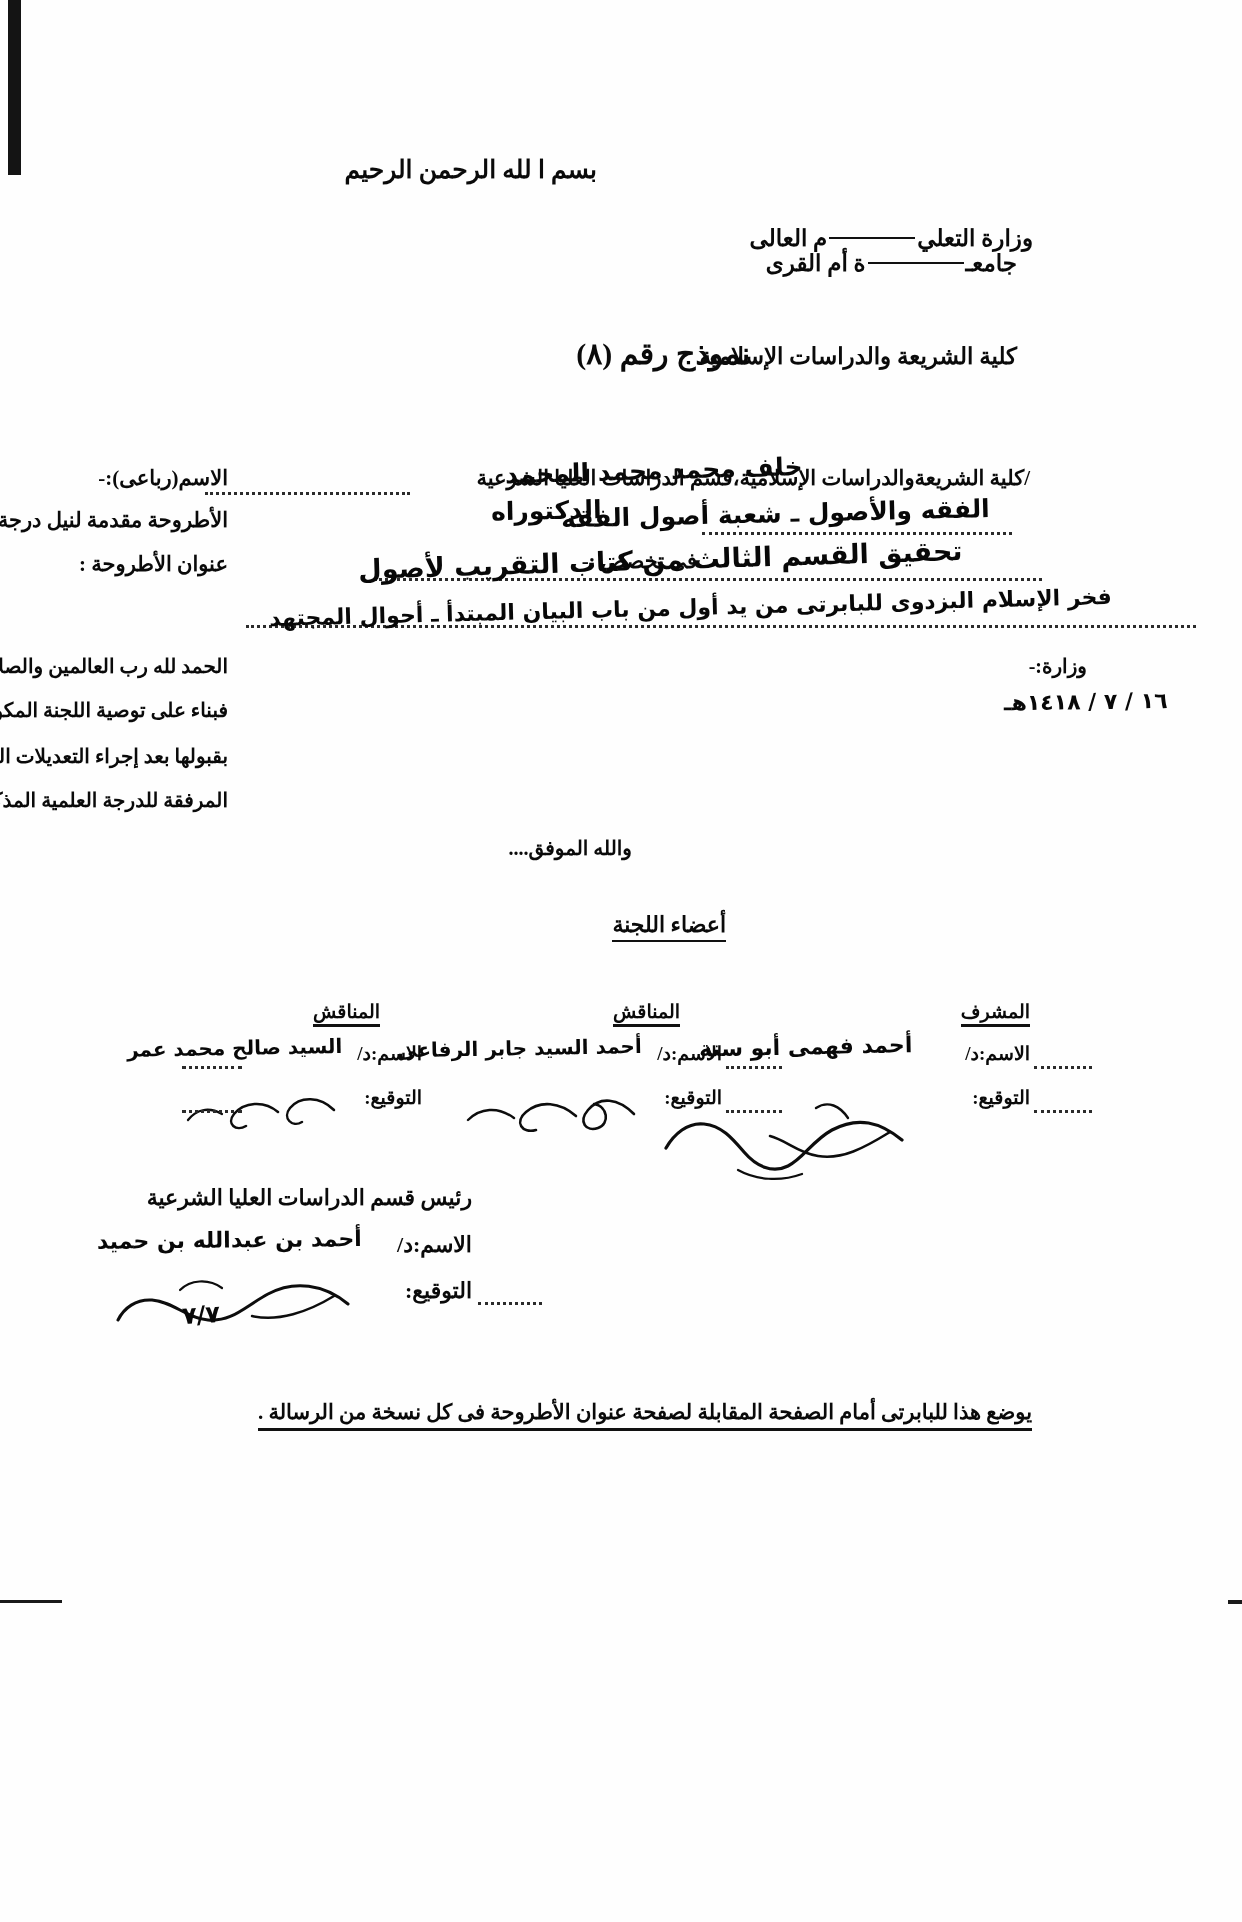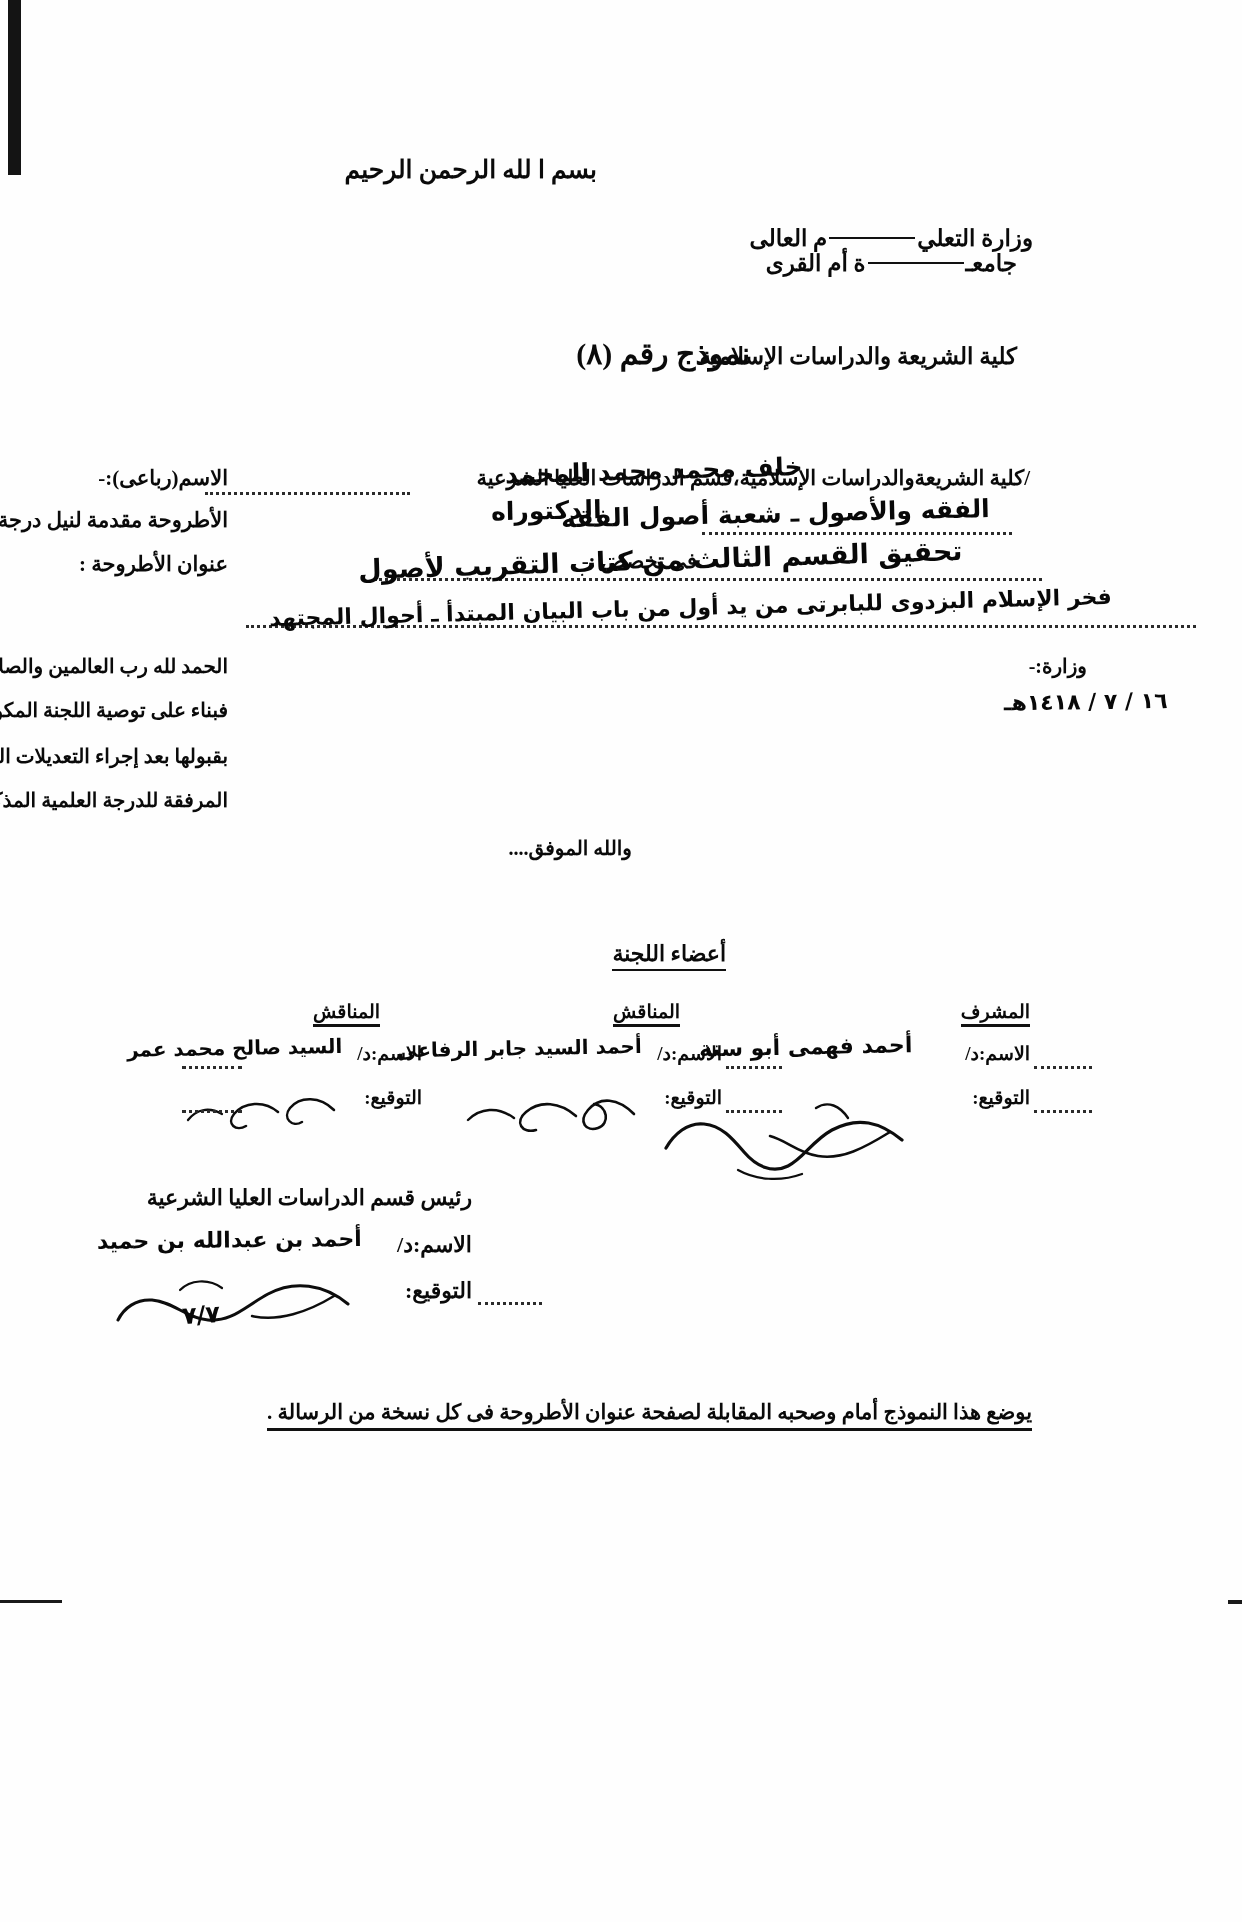--- a/index.html
+++ b/index.html
@@ -99,21 +99,21 @@
 
   <div class="ln body-t" style="right:1014px;top:698px;">فبناء على توصية اللجنة المكونة لمناقشة الأطروحة المذكورة أعلاه -والتى تمت مناقشتها بتاريخ:-</div>
   <div class="hw hw-s" style="right:74px;top:688px;transform:rotate(-0.8deg);">١٦ / ٧ / ١٤١٨هـ</div>
 
   <div class="ln body-t" style="right:1014px;top:744px;">بقبولها بعد إجراء التعديلات المطلوبة ، وحيث قـد تم عمل الـلازم ،فإن اللجنة توصى بإجازتها فى صيغتها النهائية</div>
 
   <div class="ln body-t" style="right:1014px;top:788px;">المرفقة للدرجة العلمية المذكورة أعلاه .....</div>
 
   <div class="ln body-t" style="right:610px;top:836px;">والله الموفق....</div>
 
-  <div class="ln sec" style="right:516px;top:912px;margin-top:29px;">أعضاء اللجنة</div>
+  <div class="ln sec" style="right:516px;top:912px;">أعضاء اللجنة</div>
 
   <div class="ln colhd" style="right:212px;top:1000px;">المشرف</div>
   <div class="ln small" style="right:212px;top:1042px;">الاسم:د/</div>
   <div class="hw hw-s" style="right:330px;top:1032px;transform:rotate(-1.2deg);">أحمد فهمى أبو سنة</div>
   <div class="ln small" style="right:212px;top:1086px;">التوقيع:</div>
   <div class="sig" style="right:330px;top:1078px;">
     <svg width="260" height="110" viewBox="0 0 260 110">
       <path d="M250 62 C228 44, 206 38, 180 52 C160 63, 152 80, 136 88 C120 96, 104 88, 92 74 C80 60, 70 48, 52 46 C36 44, 22 56, 14 70" stroke-width="3.2"></path>
       <path d="M238 54 C212 70, 190 82, 166 78 C146 75, 134 62, 118 58" stroke-width="2.6"></path>
       <path d="M196 40 C188 28, 176 22, 164 30" stroke-width="2.4"></path>
@@ -161,15 +161,15 @@
   <div class="dots" style="right:700px;top:1302px;width:64px;"></div>
   <div class="sig" style="right:880px;top:1262px;">
     <svg width="260" height="80" viewBox="0 0 260 80">
       <path d="M246 42 C222 22, 192 18, 166 32 C142 45, 130 60, 106 58 C84 56, 72 40, 50 38 C34 37, 22 46, 16 58" stroke-width="3"></path>
       <path d="M232 34 C206 50, 176 60, 150 54" stroke-width="2.4"></path>
       <path d="M120 26 C106 16, 88 18, 78 28" stroke-width="2.2"></path>
     </svg>
   </div>
   <div class="hw hw-s" style="right:1022px;top:1300px;transform:rotate(-3deg);font-size:24px;">٧/٧</div>
 
-  <div class="ln foot" style="right:210px;top:1400px;">يوضع هذا النموذج أمام وصحبه المقابلة لصفحة عنوان الأطروحة فى كل نسخة من الرسالة .</div>
+  <div class="ln foot" style="right:210px;top:1400px;">يوضع هذا للبابرتى أمام الصفحة المقابلة لصفحة عنوان الأطروحة فى كل نسخة من الرسالة .</div>
 
 </div>
 
 </body></html>

